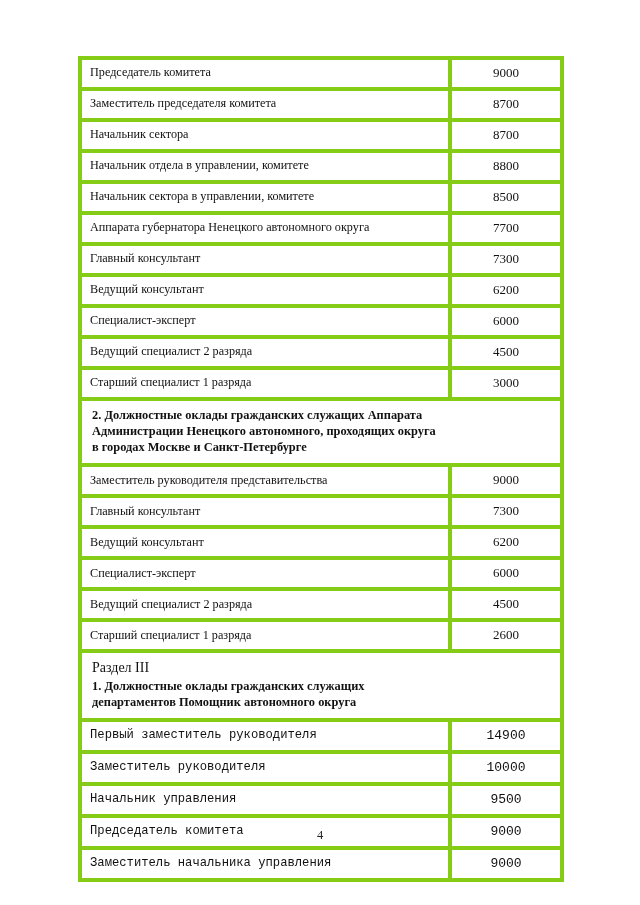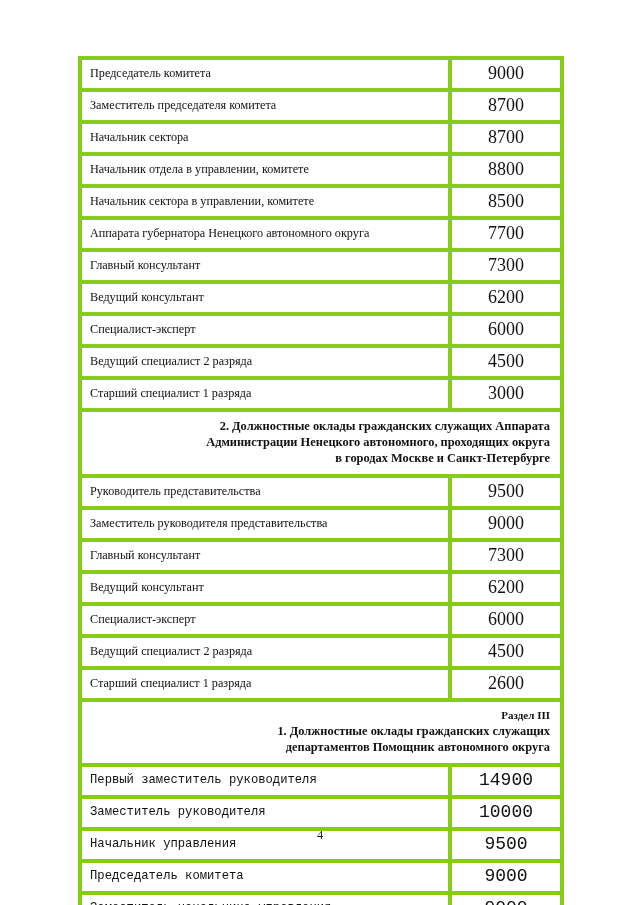--- a/index.html
+++ b/index.html
@@ -46,47 +46,47 @@
 
   td.cell-title {
     padding: 3px 0 4px 8px;
     font-size: 12.2px;
     line-height: 1.28;
     text-align: left;
   }
 
   td.cell-amount {
     padding: 3px 0 4px 0;
-    font-size: 18px;
+    font-size: 13px;
     text-align: center;
   }
 
   tr.row-single td.cell-title,
   tr.row-single td.cell-amount { height: 20px; }
 
   tr.row-double td.cell-title,
   tr.row-double td.cell-amount { height: 32px; }
 
   tr.row-tall td.cell-title,
   tr.row-tall td.cell-amount { height: 21px; font-family: Liberation Mono, monospace; }
 
   td.section-head {
     padding: 6px 10px 8px 10px;
-    text-align: right;
+    text-align: left;
     line-height: 1.30;
   }
 
   .head-line {
     display: block;
     font-size: 12.4px;
     font-weight: bold;
   }
   .head-line.plain {
-    font-weight: bold;
-    font-size: 11px;
+    font-weight: normal;
+    font-size: 14px;
   }
 
   .page-number {
     position: absolute;
     left: 0;
     top: 828px;
     width: 640px;
     text-align: center;
     font-size: 12.5px;
     color: #222222;
@@ -148,24 +148,20 @@
           <td class="cell-amount">3000</td>
         </tr>
         <tr>
           <td class="section-head" colspan="2">
             <span class="head-line">2. Должностные оклады гражданских служащих Аппарата</span>
             <span class="head-line">Администрации Ненецкого автономного, проходящих округа</span>
             <span class="head-line">в городах Москве и Санкт-Петербурге</span>
           </td>
         </tr>
         <tr class="row-single">
-          <td class="cell-title">Руководитель представительства</td>
-          <td class="cell-amount">9500</td>
-        </tr>
-        <tr class="row-single">
           <td class="cell-title">Заместитель руководителя представительства</td>
           <td class="cell-amount">9000</td>
         </tr>
         <tr class="row-single">
           <td class="cell-title">Главный консультант</td>
           <td class="cell-amount">7300</td>
         </tr>
         <tr class="row-single">
           <td class="cell-title">Ведущий консультант</td>
           <td class="cell-amount">6200</td>

